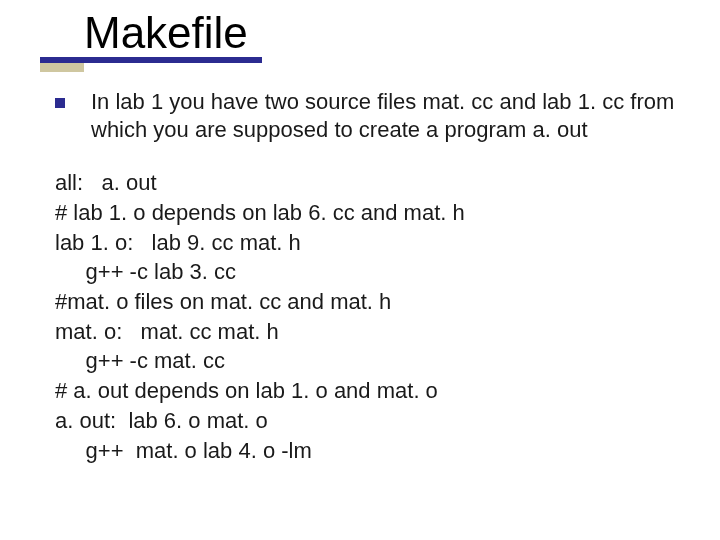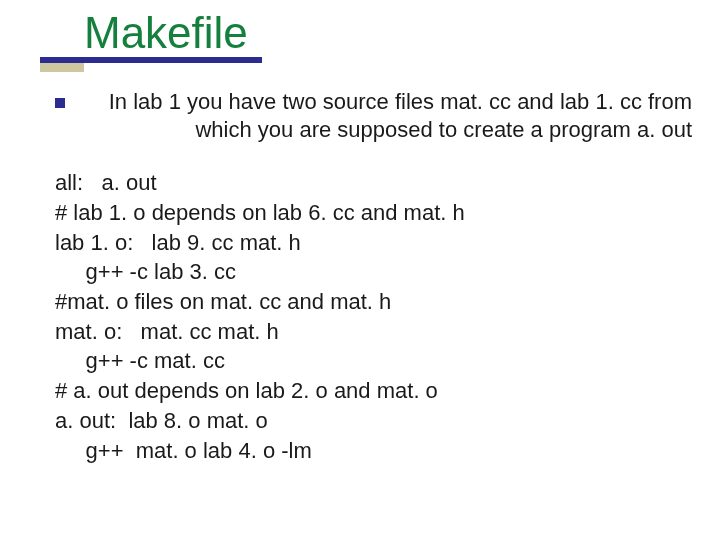--- a/index.html
+++ b/index.html
@@ -20,21 +20,21 @@
   }
   .title-wrap {
     position: absolute;
     left: 84px;
     top: 8px;
   }
   .title-text {
     display: inline-block;
     font-size: 44px;
     font-weight: 400;
-    color: #15803d;
+    color: #000000;
     padding-bottom: 16px;
     position: relative;
   }
   .accent-bar {
     position: absolute;
     left: 40px;
     top: 57px;
     height: 6px;
     background: #2b2b90;
     width: 222px;
@@ -64,21 +64,20 @@
   .bullet-icon {
     width: 10px;
     height: 10px;
     background: #2b2b90;
     margin-top: 10px;
     margin-right: 26px;
     flex: 0 0 10px;
   }
   .bullet-text {
     flex: 1;
-    text-align: right;
   }
   .code-block {
     font-size: 22px;
     line-height: 1.35;
     white-space: pre;
     font-family: Arial, Helvetica, sans-serif;
   }
 </style>
 </head>
 <body>
@@ -99,19 +98,19 @@
       <div class="bullet-text">In lab 1 you have two source files mat. cc and lab 1. cc from which you are supposed to create a program a. out</div>
     </div>
 
     <div class="code-block"><span>all:   a. out</span>
 <span># lab 1. o depends on lab 6. cc and mat. h</span>
 <span>lab 1. o:   lab 9. cc mat. h</span>
 <span>     g++ -c lab 3. cc</span>
 <span>#mat. o files on mat. cc and mat. h</span>
 <span>mat. o:   mat. cc mat. h</span>
 <span>     g++ -c mat. cc</span>
-<span># a. out depends on lab 2. o and mat. o</span>
-<span>a. out:  lab 8. o mat. o</span>
+<span># a. out depends on lab 1. o and mat. o</span>
+<span>a. out:  lab 6. o mat. o</span>
 <span>     g++  mat. o lab 4. o -lm</span></div>
 
   </div>
 
 </div>
 
 </body></html>

